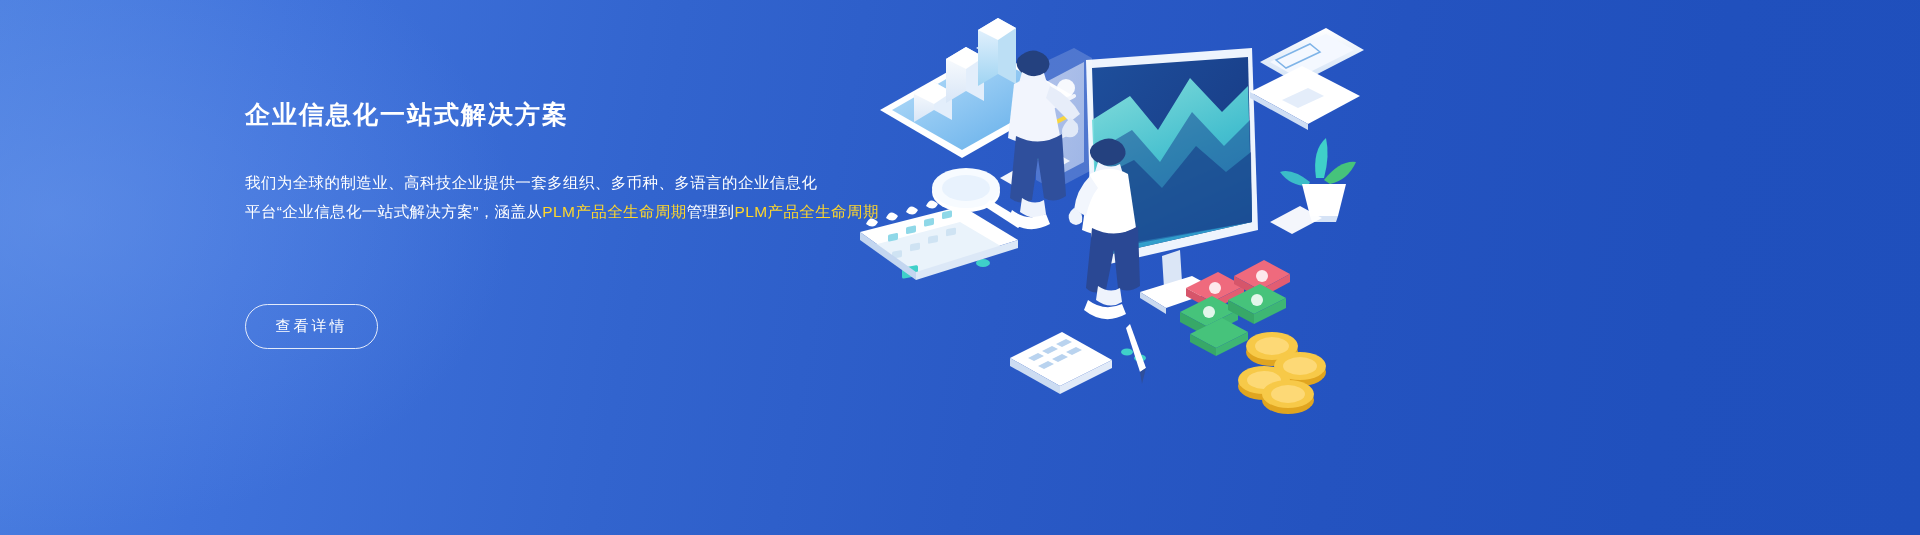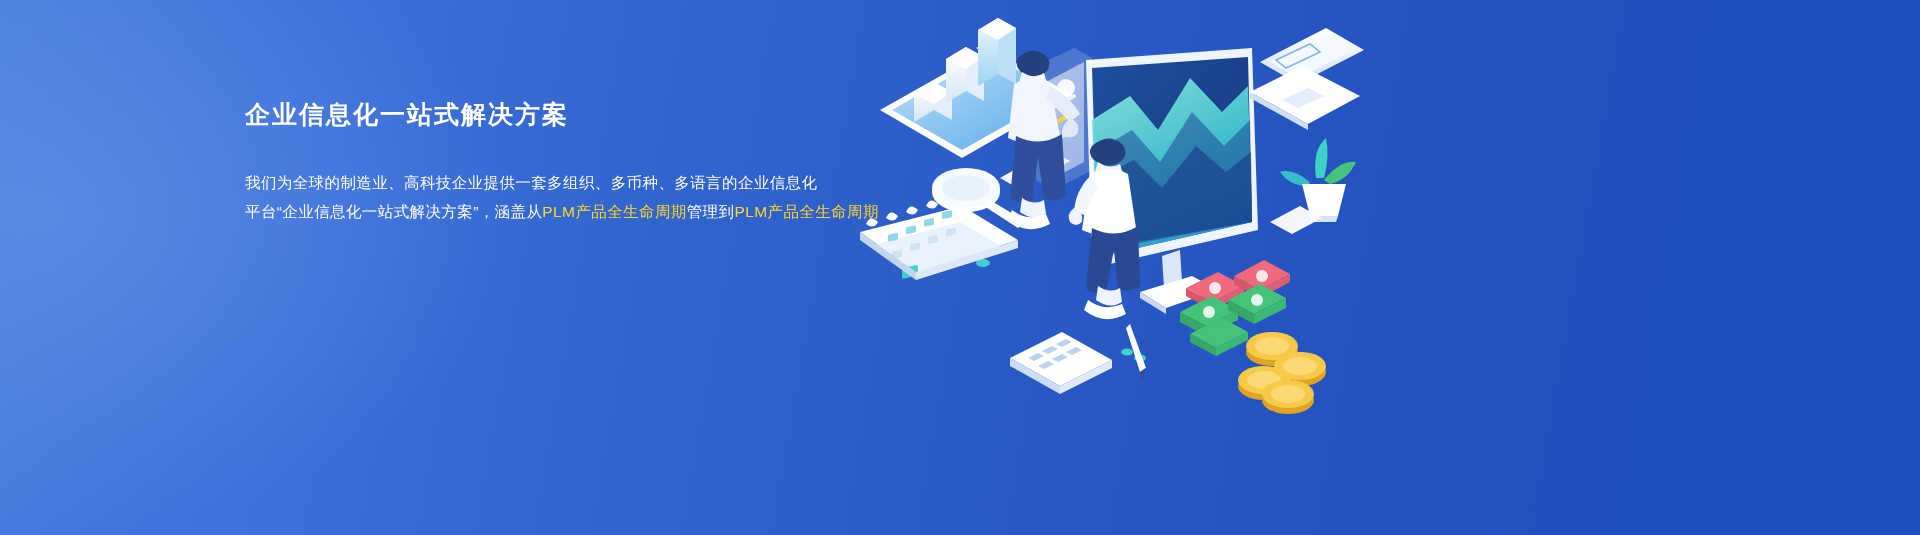--- a/index.html
+++ b/index.html
@@ -55,20 +55,21 @@
 
     <div class="para">
       <div class="pline">
         <span>我们为全球的制造业、高科技企业提供一套多组织、多币种、多语言的企业信息化</span>
       </div>
       <div class="pline">
         <span>平台“企业信息化一站式解决方案”，涵盖从</span><span class="hl">PLM产品全生命周期</span><span>管理到</span><span class="hl">PLM产品全生命周期</span>
       </div>
     </div>
 
+    <div class="btn">查看详情</div>
   </div>
 
   <div id="art">
     <svg width="600" height="535" viewBox="0 0 600 535" xmlns="http://www.w3.org/2000/svg">
       <defs>
         <linearGradient id="gScreenTab" x1="0" y1="0" x2="1" y2="1">
           <stop offset="0" stop-color="#bfe2fb"></stop>
             <stop offset="1" stop-color="#5aa9e8"></stop>
         </linearGradient>
         <linearGradient id="gBarA" x1="0" y1="0" x2="0" y2="1">

